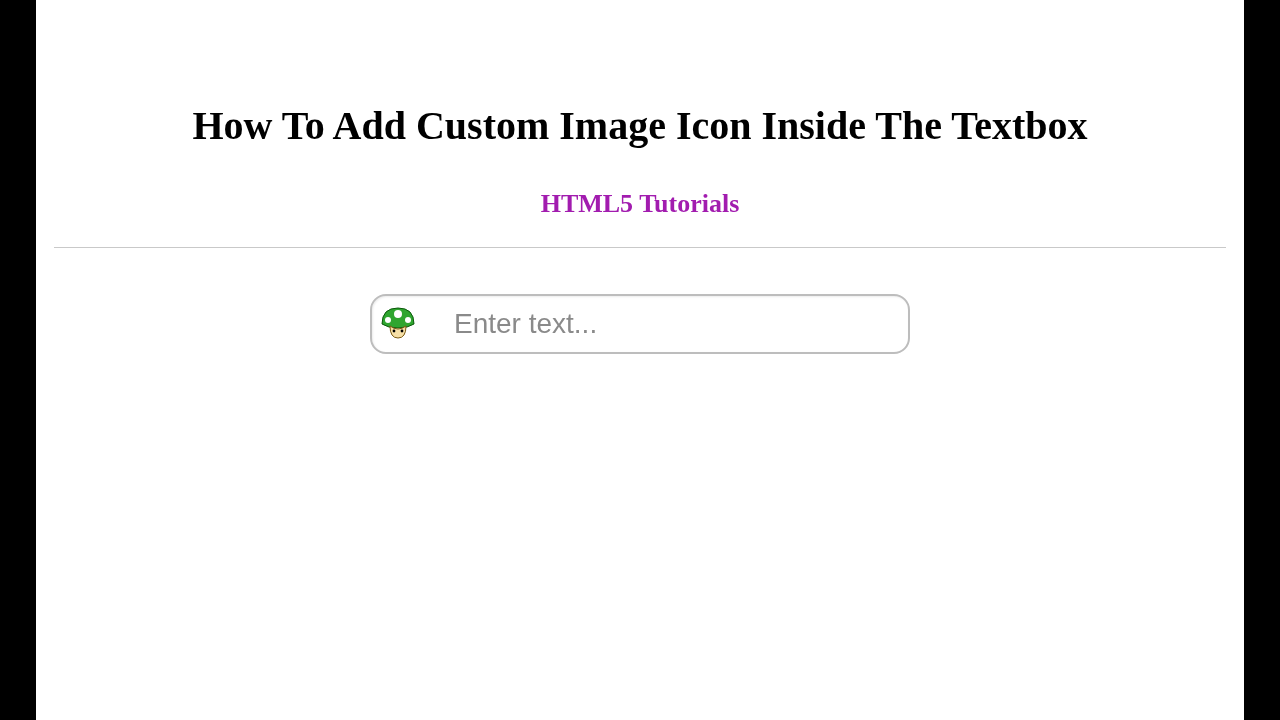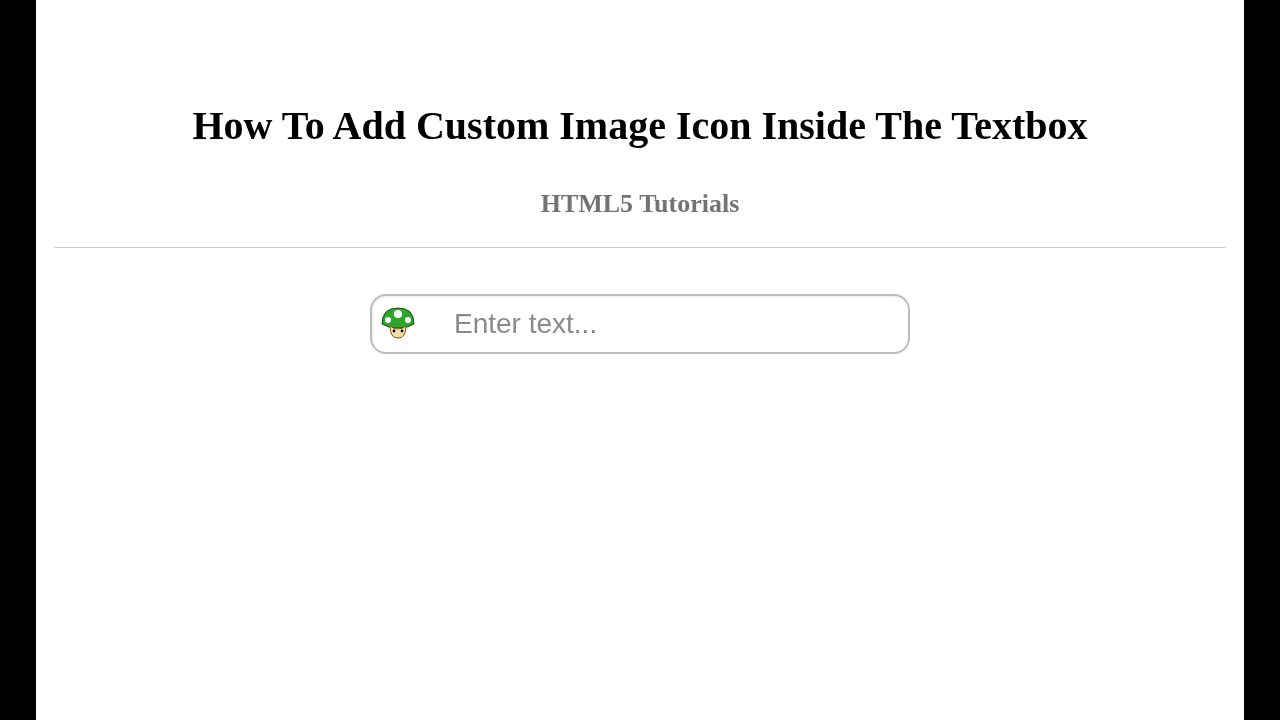--- a/index.html
+++ b/index.html
@@ -38,21 +38,21 @@
     font-weight: bold;
     font-size: 40px;
     color: #000;
   }
   h2.subtitle {
     margin: 0;
     padding: 22px 0 28px 0;
     text-align: center;
     font-weight: bold;
     font-size: 26px;
-    color: #737373;
+    color: #a21caf;
   }
   hr.rule {
     border: none;
     border-top: 1px solid #c9c9c9;
     margin: 0 18px;
   }
 
   .form-area {
     padding: 46px 0 0 0;
     display: flex;

